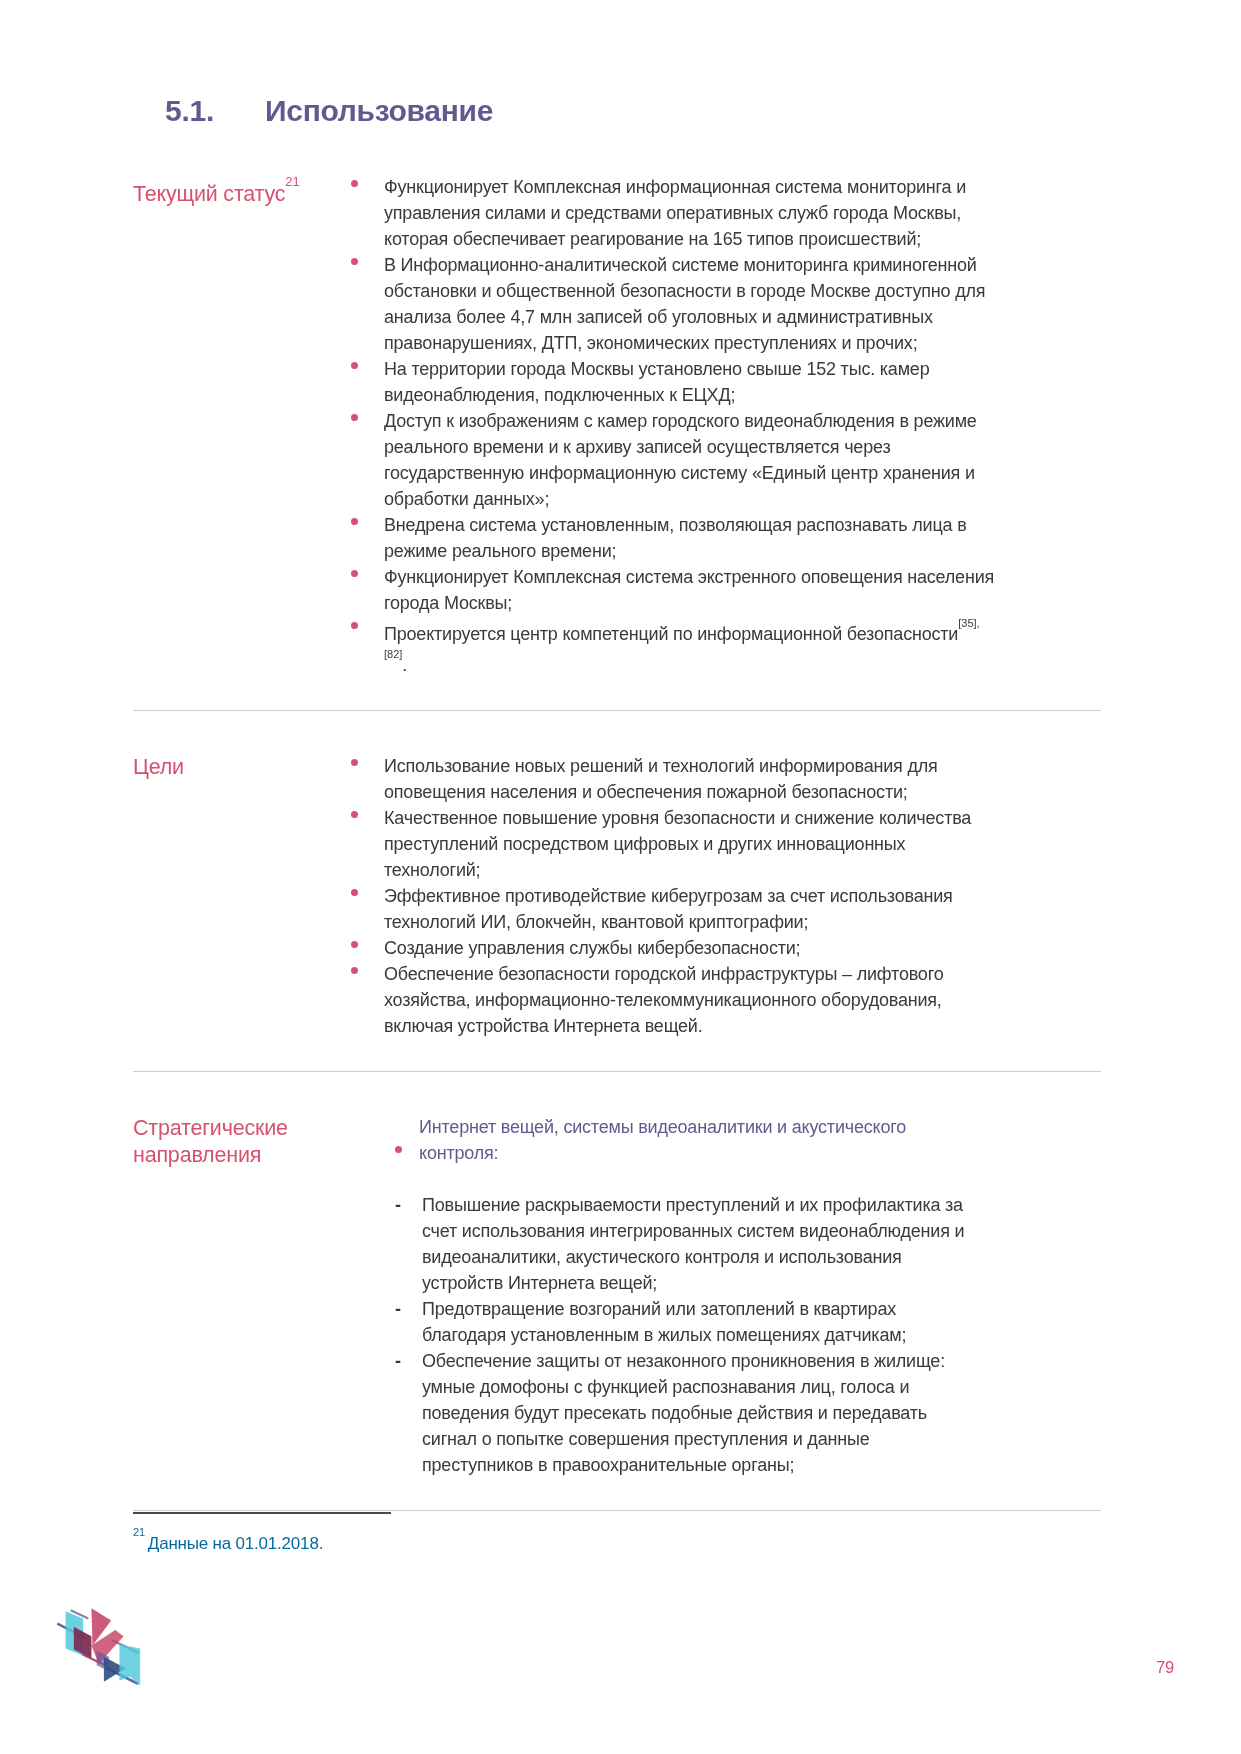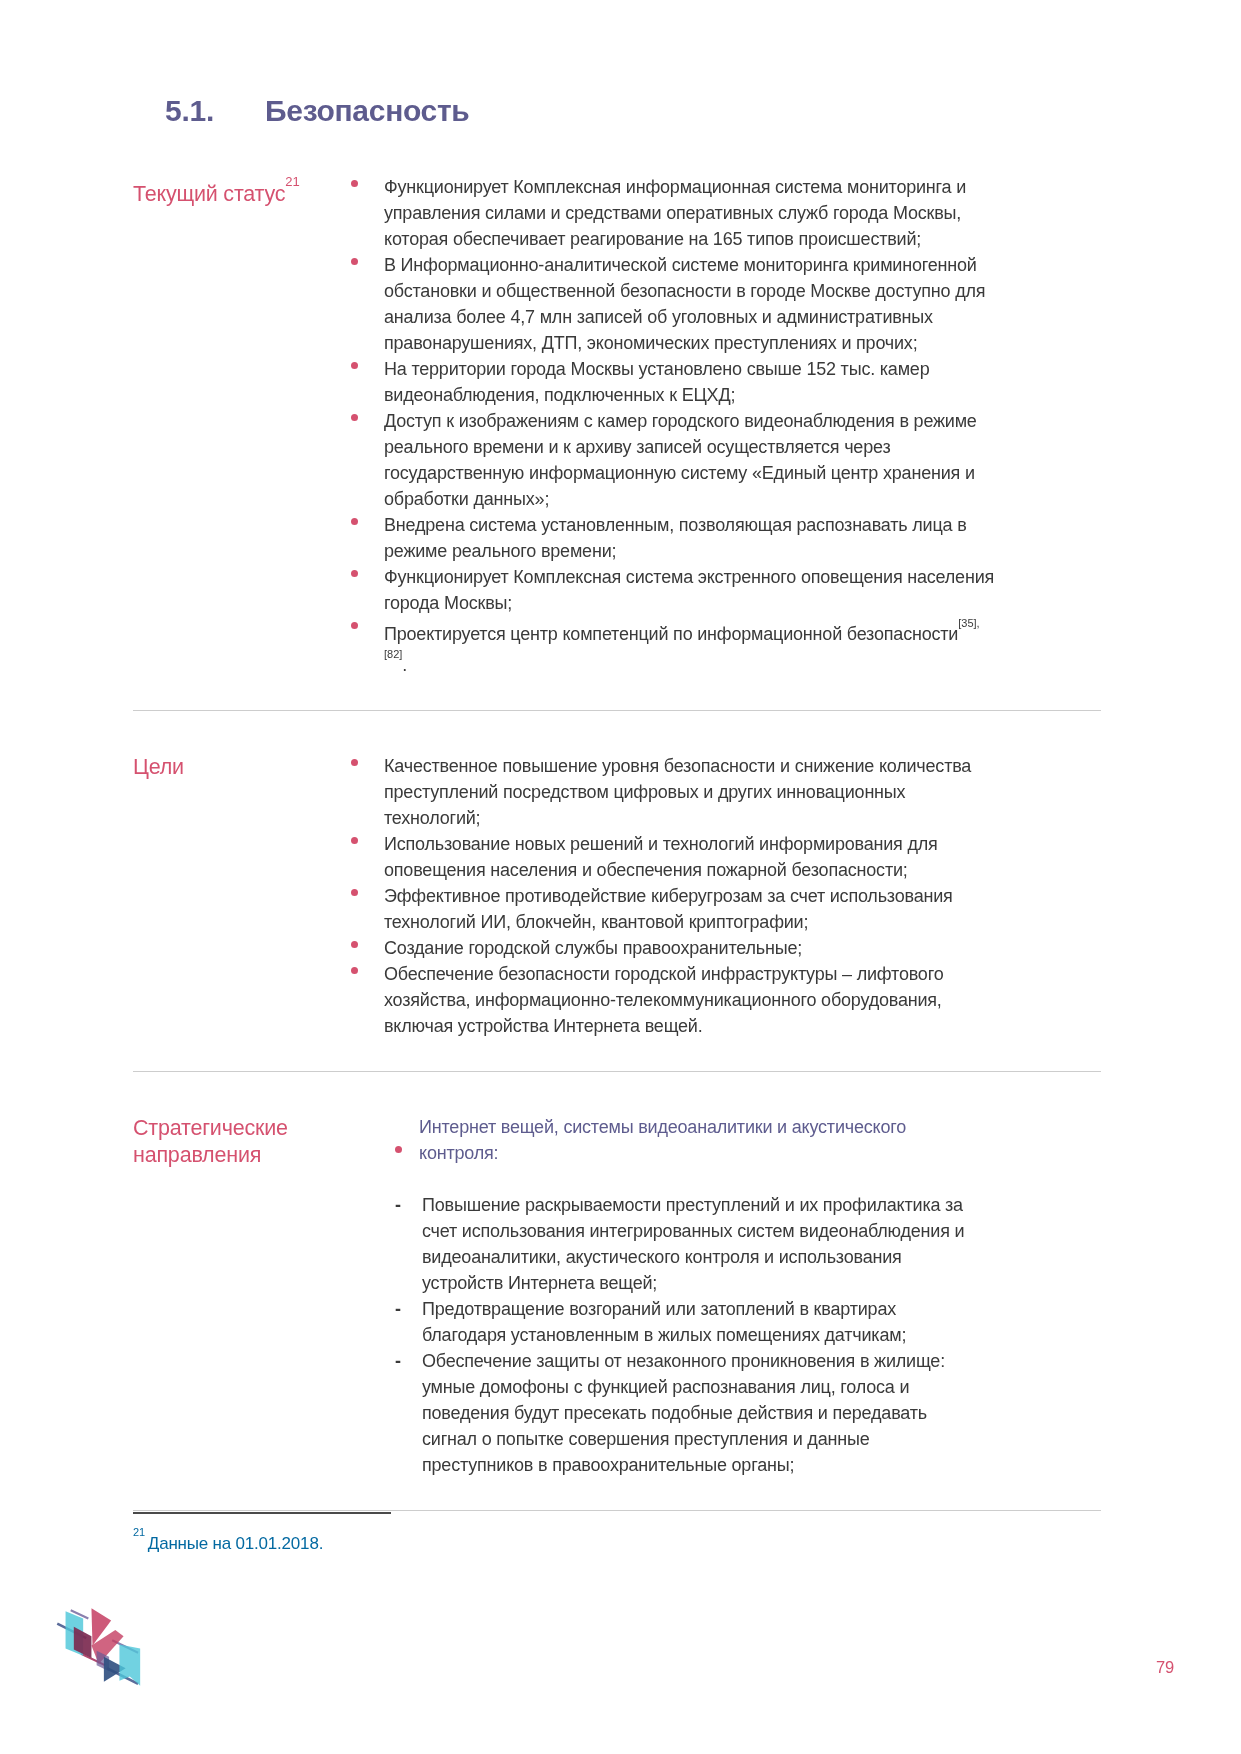--- a/index.html
+++ b/index.html
@@ -61,21 +61,21 @@
   .page-num{position:absolute;right:58px;top:1658px;font-size:16.5px;color:var(--accent-pink);}
   .logo{position:absolute;left:50px;top:1598px;width:114px;height:126px;}
 </style>
 </head>
 <body>
 
 <div class="page">
 
   <header class="title-row">
     <span class="title-num">5.1.</span>
-    <h1 class="title-text">Безопасность</h1>
+    <h1 class="title-text">Использование</h1>
   </header>
 
   <section class="row">
     <div class="row-label"><span>Текущий статус</span><sup>21</sup></div>
     <div class="row-content">
       <ul class="bullets">
           <li>
             <span class="marker dotm"></span>
             <span class="txt">Функционирует Комплексная информационная система мониторинга и управления силами и средствами оперативных служб города Москвы, которая обеспечивает реагирование на 165 типов происшествий;</span>
           </li>
@@ -108,33 +108,33 @@
   </section>
 
   <hr class="divider">
 
   <section class="row">
     <div class="row-label"><span>Цели</span></div>
     <div class="row-content">
       <ul class="bullets">
           <li>
             <span class="marker dotm"></span>
-            <span class="txt">Качественное повышение уровня безопасности и снижение количества преступлений посредством цифровых и других инновационных технологий;</span>
+            <span class="txt">Использование новых решений и технологий информирования для оповещения населения и обеспечения пожарной безопасности;</span>
           </li>
           <li>
             <span class="marker dotm"></span>
-            <span class="txt">Использование новых решений и технологий информирования для оповещения населения и обеспечения пожарной безопасности;</span>
+            <span class="txt">Качественное повышение уровня безопасности и снижение количества преступлений посредством цифровых и других инновационных технологий;</span>
           </li>
           <li>
             <span class="marker dotm"></span>
             <span class="txt">Эффективное противодействие киберугрозам за счет использования технологий ИИ, блокчейн, квантовой криптографии;</span>
           </li>
           <li>
             <span class="marker dotm"></span>
-            <span class="txt">Создание городской службы правоохранительные;</span>
+            <span class="txt">Создание управления службы кибербезопасности;</span>
           </li>
           <li>
             <span class="marker dotm"></span>
             <span class="txt">Обеспечение безопасности городской инфраструктуры – лифтового хозяйства, информационно-телекоммуникационного оборудования, включая устройства Интернета вещей.</span>
           </li>
         </ul>
     </div>
   </section>
 
   <hr class="divider">

